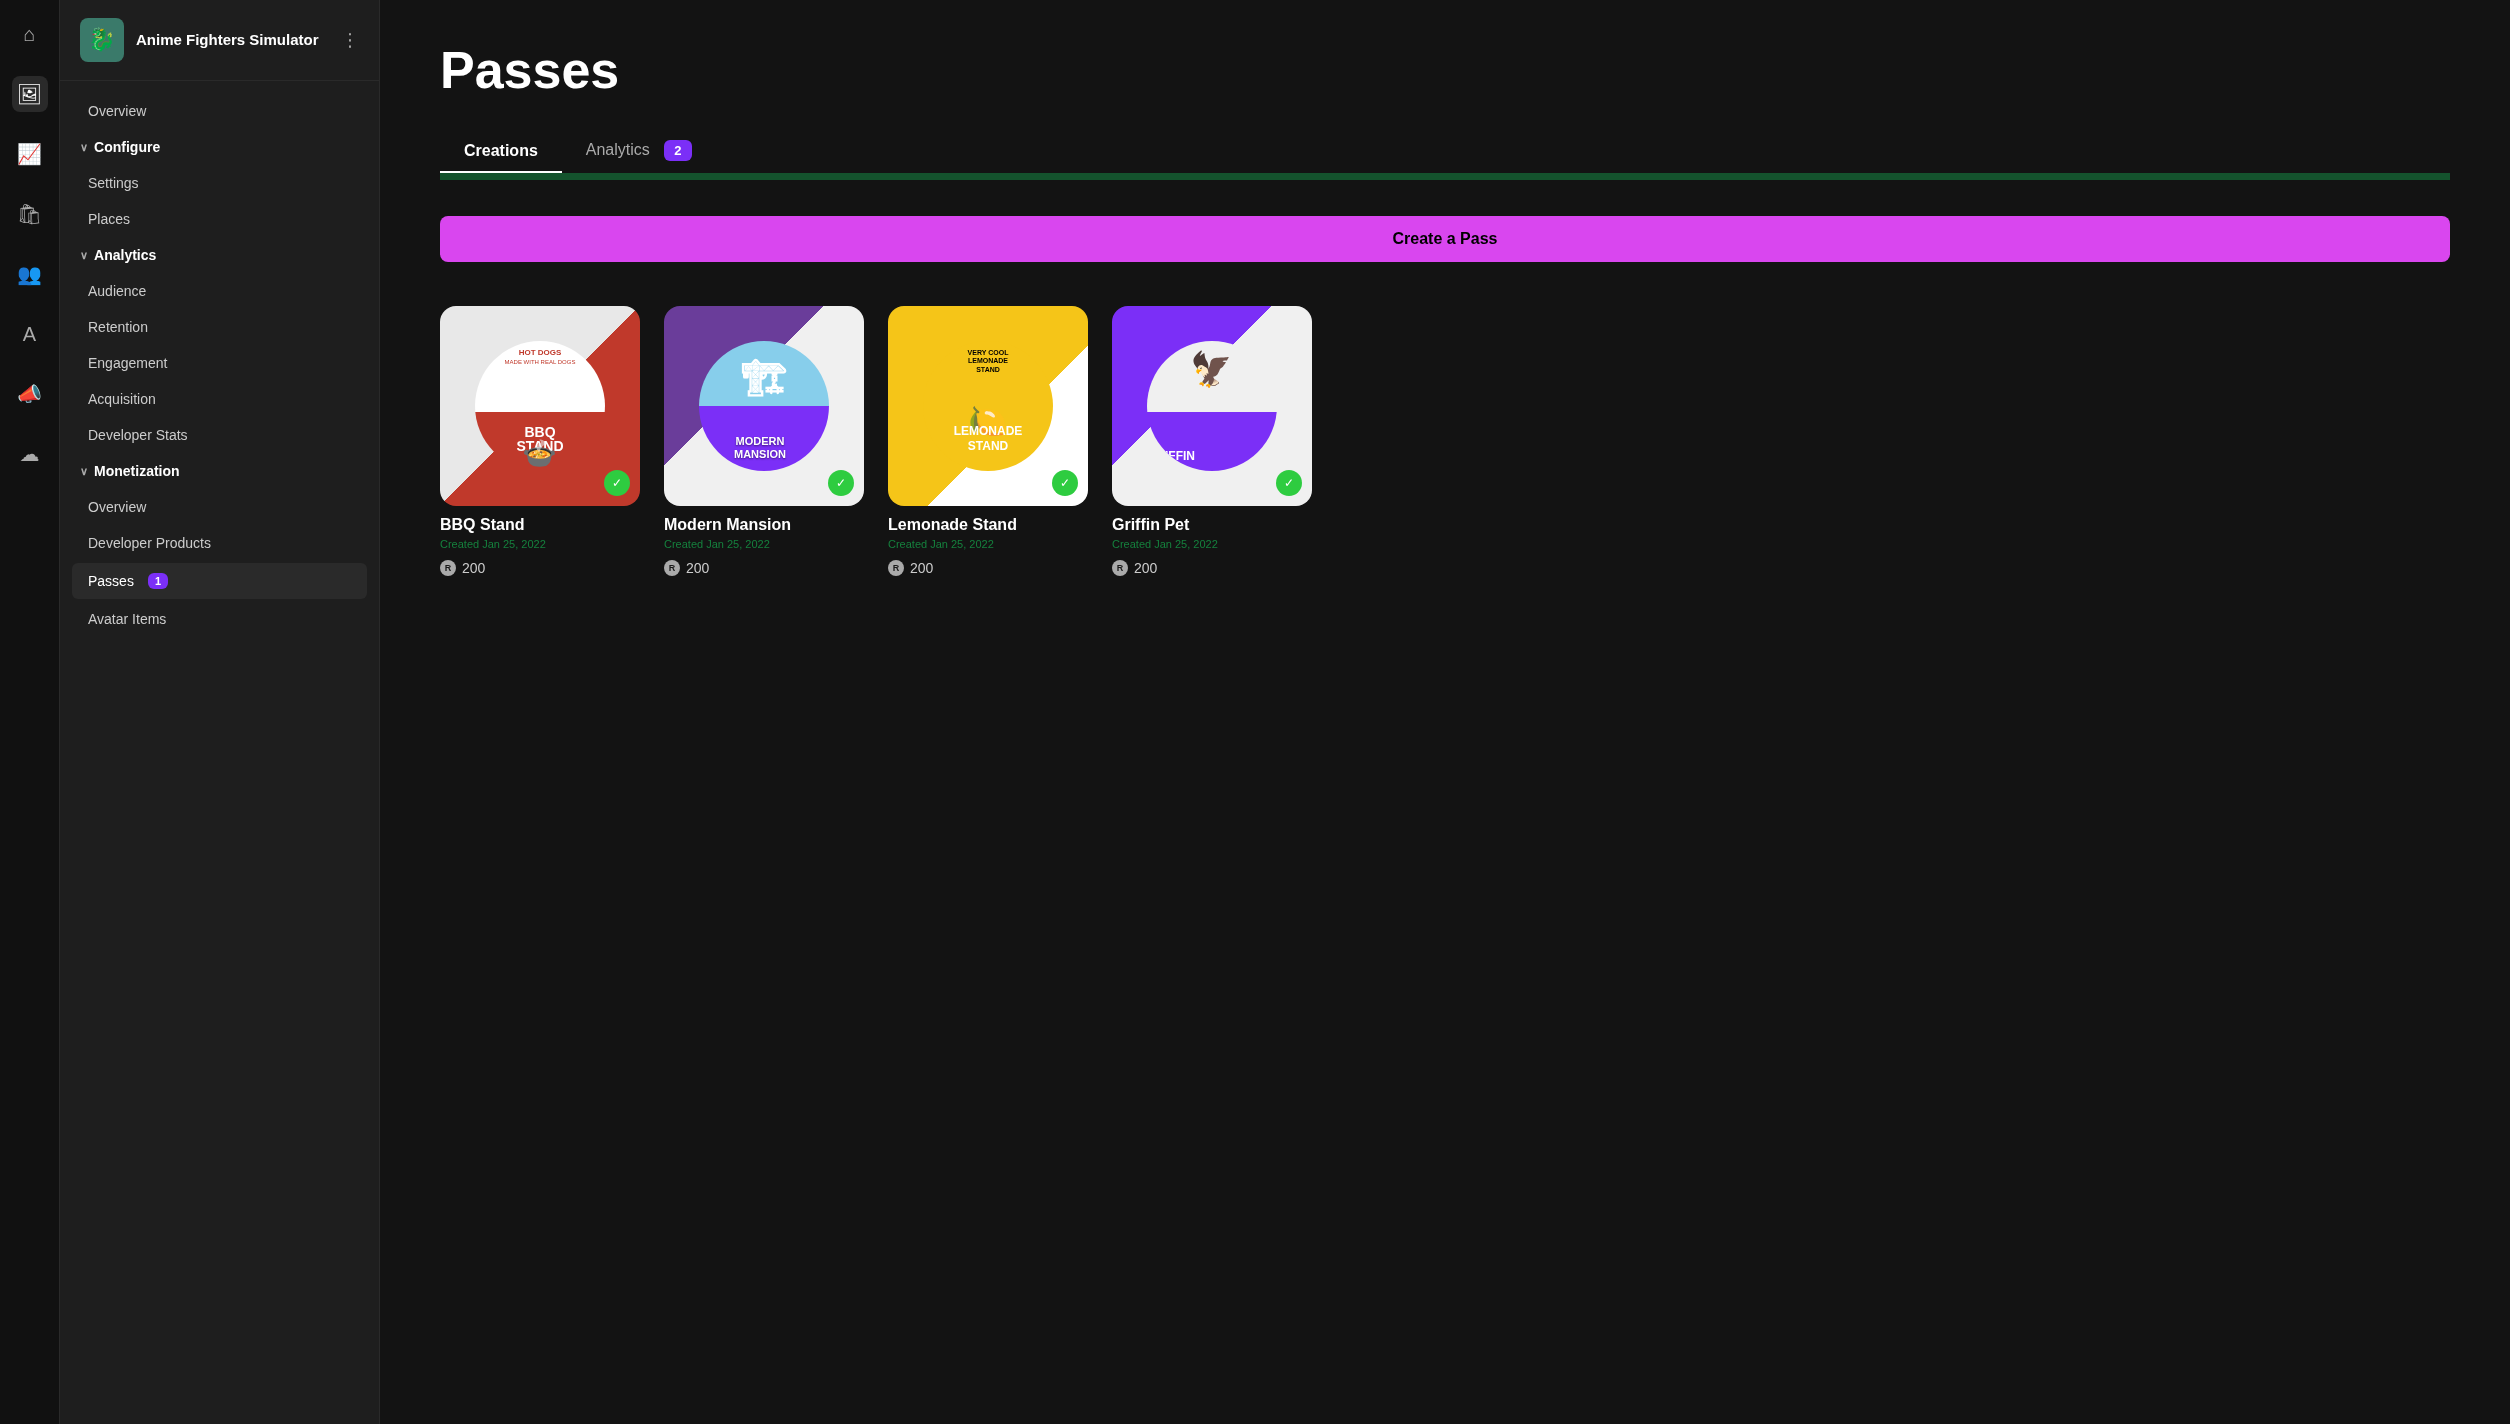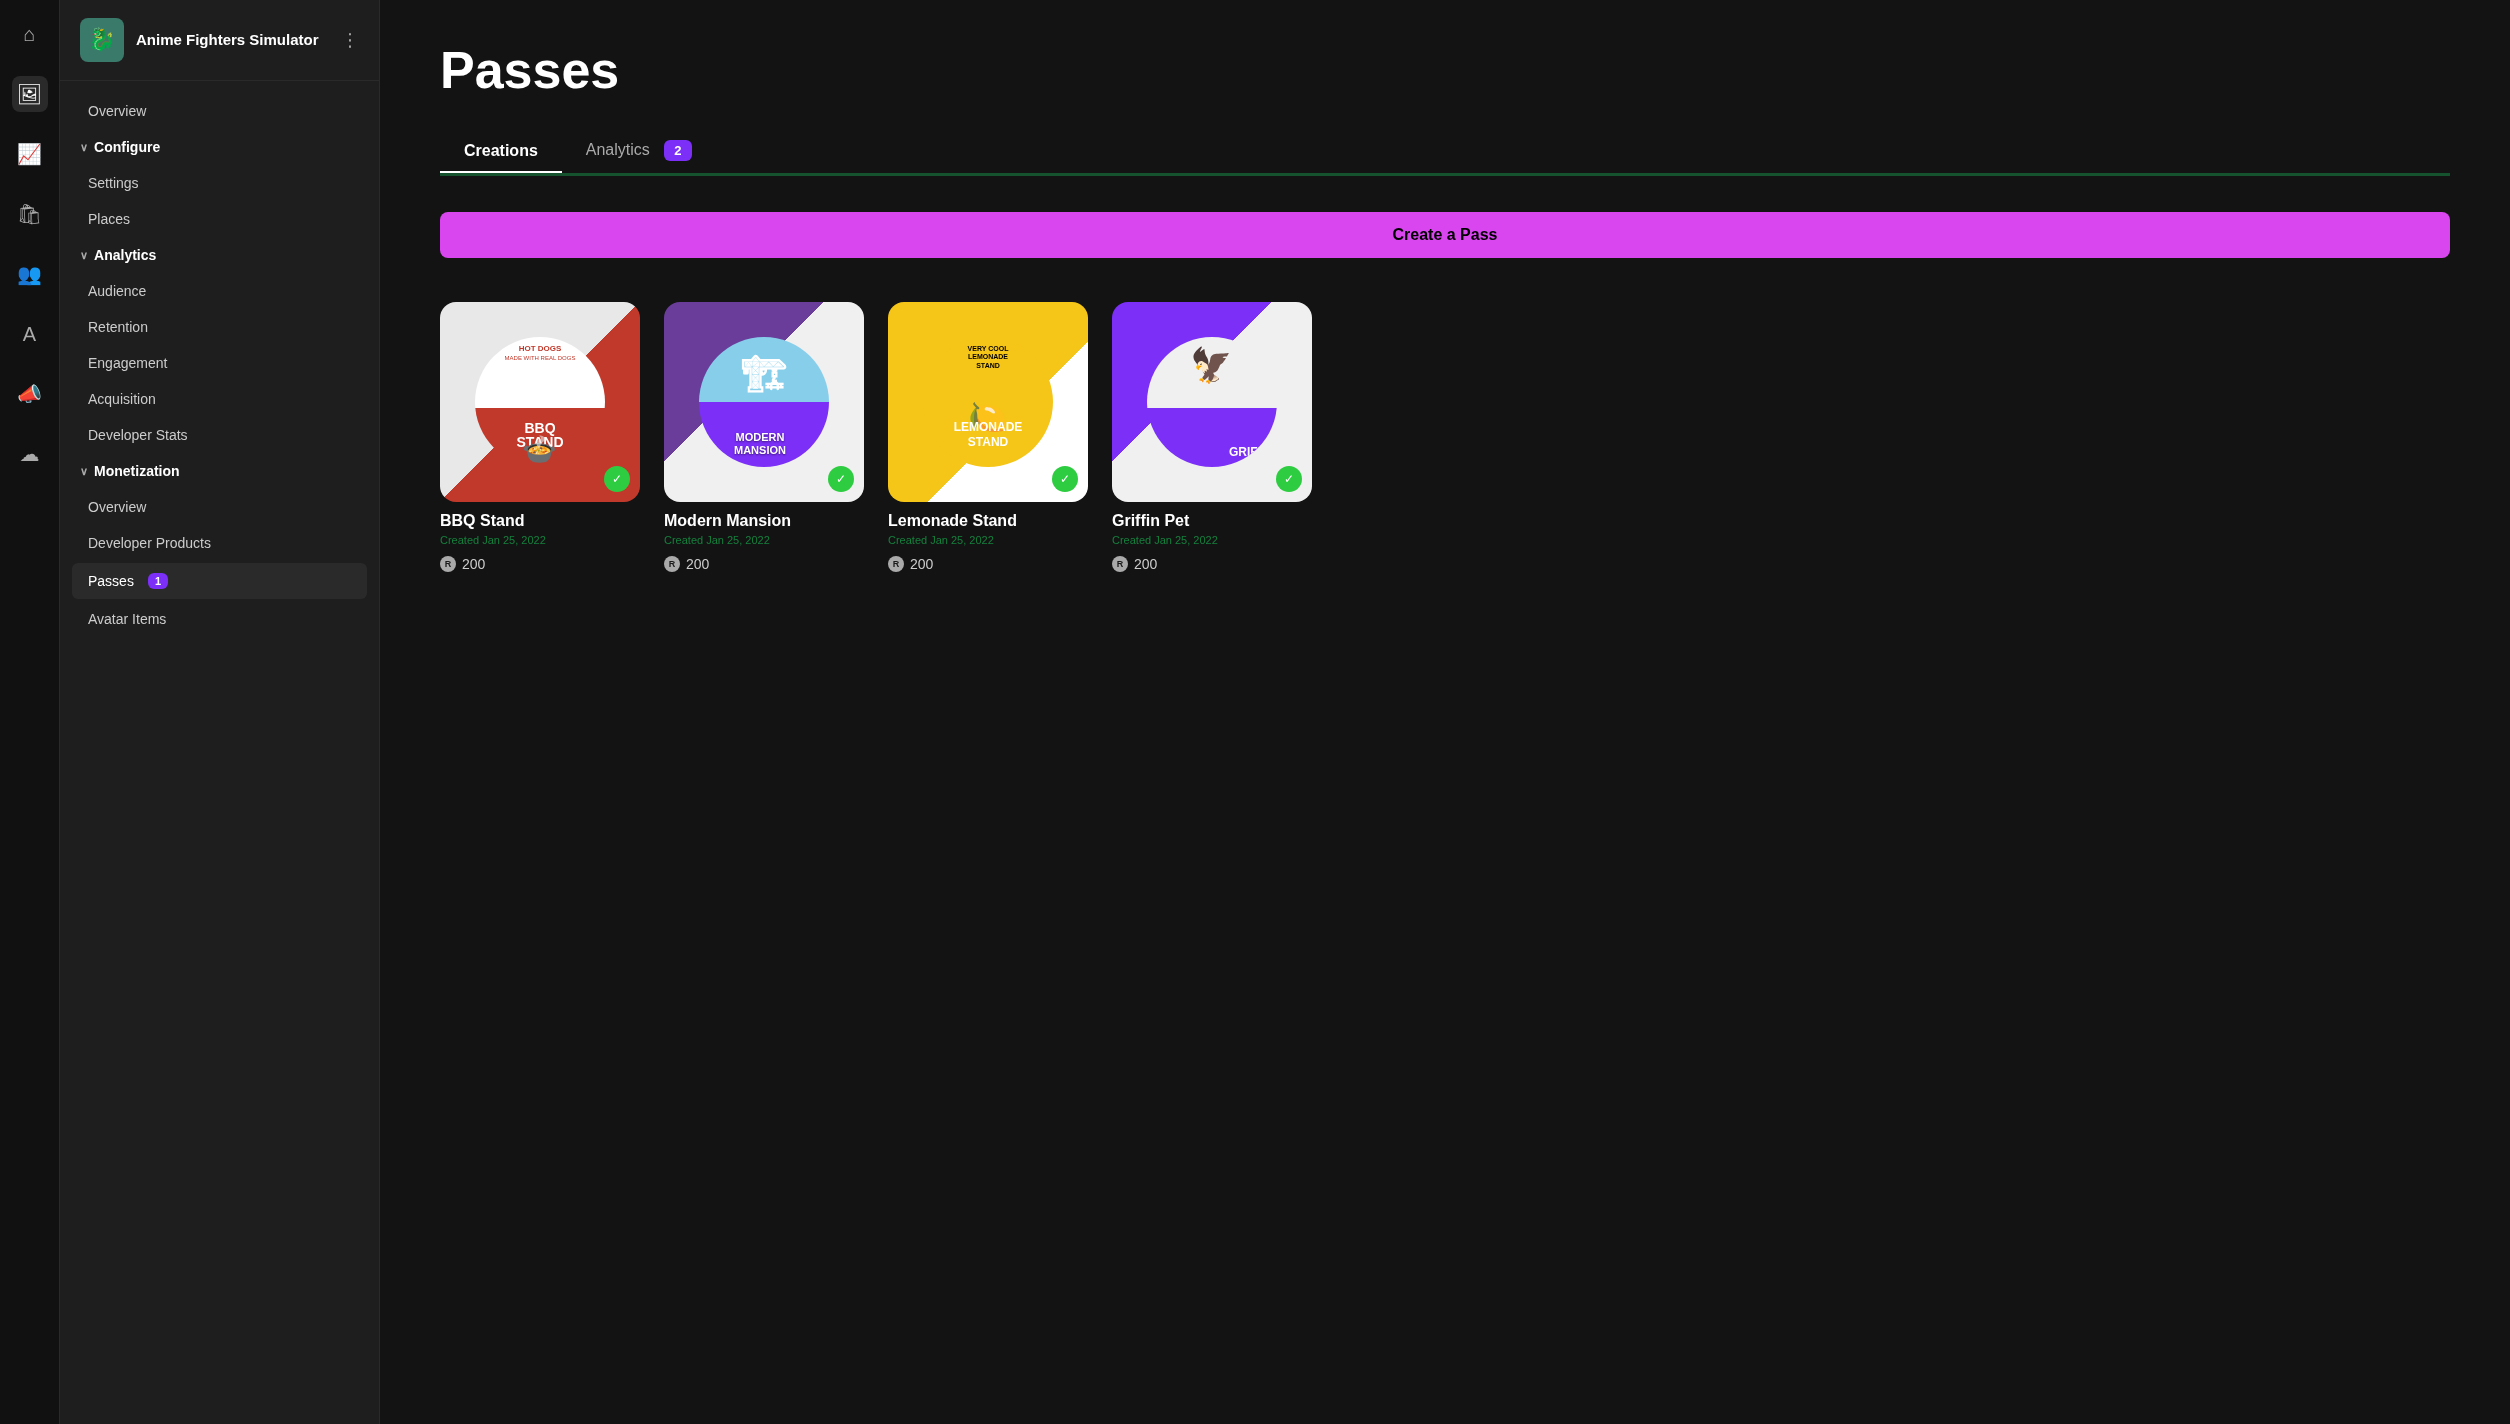--- a/index.html
+++ b/index.html
@@ -143,21 +143,21 @@
       font-weight: 700;
       color: #fff;
       margin-bottom: 28px;
     }
 
     
     .tabs {
       display: flex;
       align-items: center;
       gap: 0;
-      border-bottom: 3px solid #14532d;
+      border-bottom: 7px solid #14532d;
       margin-bottom: 36px;
     }
     .tab {
       padding: 12px 24px;
       font-size: 16px;
       color: #aaa;
       cursor: pointer;
       position: relative;
     }
     .tab.active {
@@ -380,21 +380,21 @@
     }
 
     
     .griffin-circle {
       background: linear-gradient(180deg, #f0f0f0 55%, #7b2ff7 55%);
     }
     .griffin-text {
       position: absolute;
       bottom: 8px;
       left: 0; right: 0;
-      text-align: right;
+      text-align: left;
       font-size: 12px;
       font-weight: 900;
       color: #fff;
       margin-top: 8px;
     }
     .griffin-bird {
       position: absolute;
       top: 8px;
       font-size: 34px;
     }

